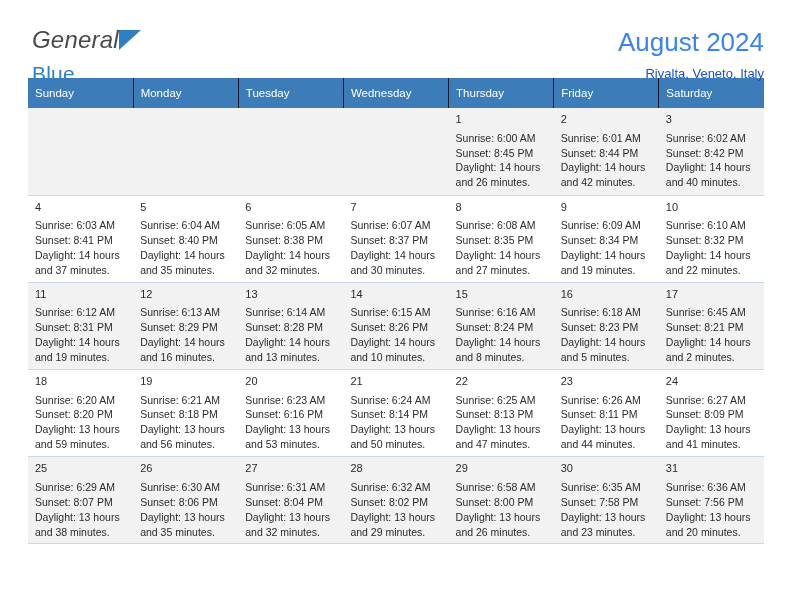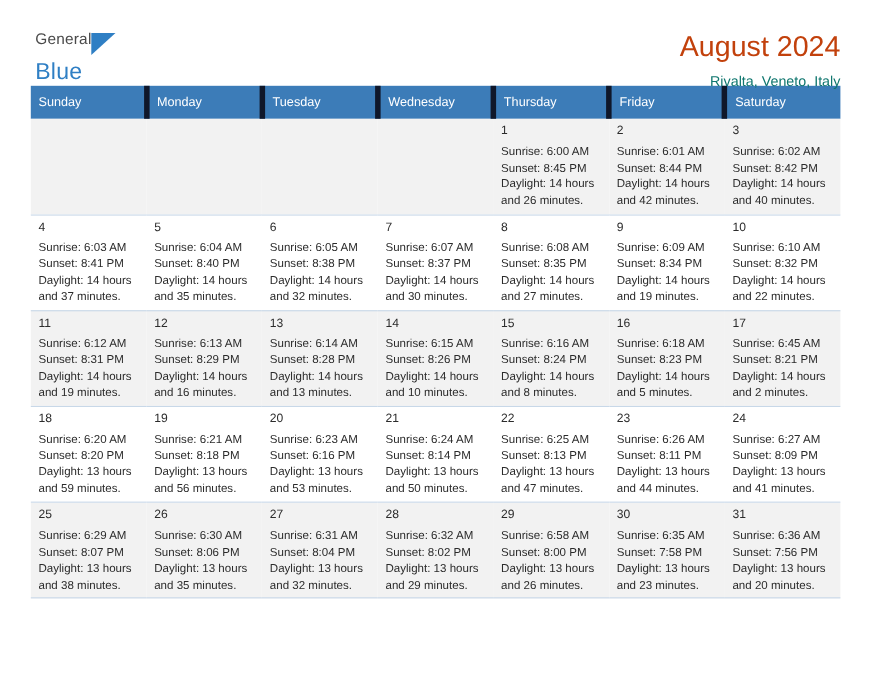--- a/index.html
+++ b/index.html
@@ -28,24 +28,25 @@
     padding-top: 28px;
     height: 72px;
     box-sizing: border-box;
   }
   .logo {
     position: relative;
     line-height: 1;
     padding-left: 4px;
   }
   .logo-general {
-    font-size: 14px;
+    font-size: 24px;
     color: #4a4a4a;
     letter-spacing: 0.2px;
     font-family: "Liberation Sans", sans-serif;
+    font-style: italic;
   }
   .logo-blue {
     font-size: 21px;
     color: #2f7fc4;
     letter-spacing: 0.2px;
     display: block;
     margin-top: 11px;
   }
   .logo-flag {
     position: absolute;
@@ -54,44 +55,44 @@
     width: 0;
     height: 0;
     border-left: 22px solid #2f7fc4;
     border-bottom: 20px solid transparent;
   }
   .title-block {
     text-align: right;
   }
   .month-title {
     font-size: 26px;
-    color: #c2410c;
+    color: #3b82f6;
     font-weight: normal;
     line-height: 1.1;
   }
   .location {
     font-size: 13px;
-    color: #0f766e;
+    color: #1d4ed8;
     margin-top: 9px;
   }
   
   .calendar {
     width: 736px;
     border-collapse: collapse;
     table-layout: fixed;
     margin-top: 6px;
   }
   .calendar th {
     background: #3c7cb8;
     color: #ffffff;
     font-size: 11.5px;
     font-weight: normal;
     text-align: left;
     padding: 5px 0 5px 7px;
-    border-right: 5px solid #0f172a;
+    border-right: 1px solid #0f172a;
     height: 20px;
   }
   .calendar th:last-child {
     border-right: none;
   }
   .calendar td {
     vertical-align: top;
     height: 87px;
     padding: 4px 7px 4px 7px;
     border-bottom: 1px solid #c8d8e8;

